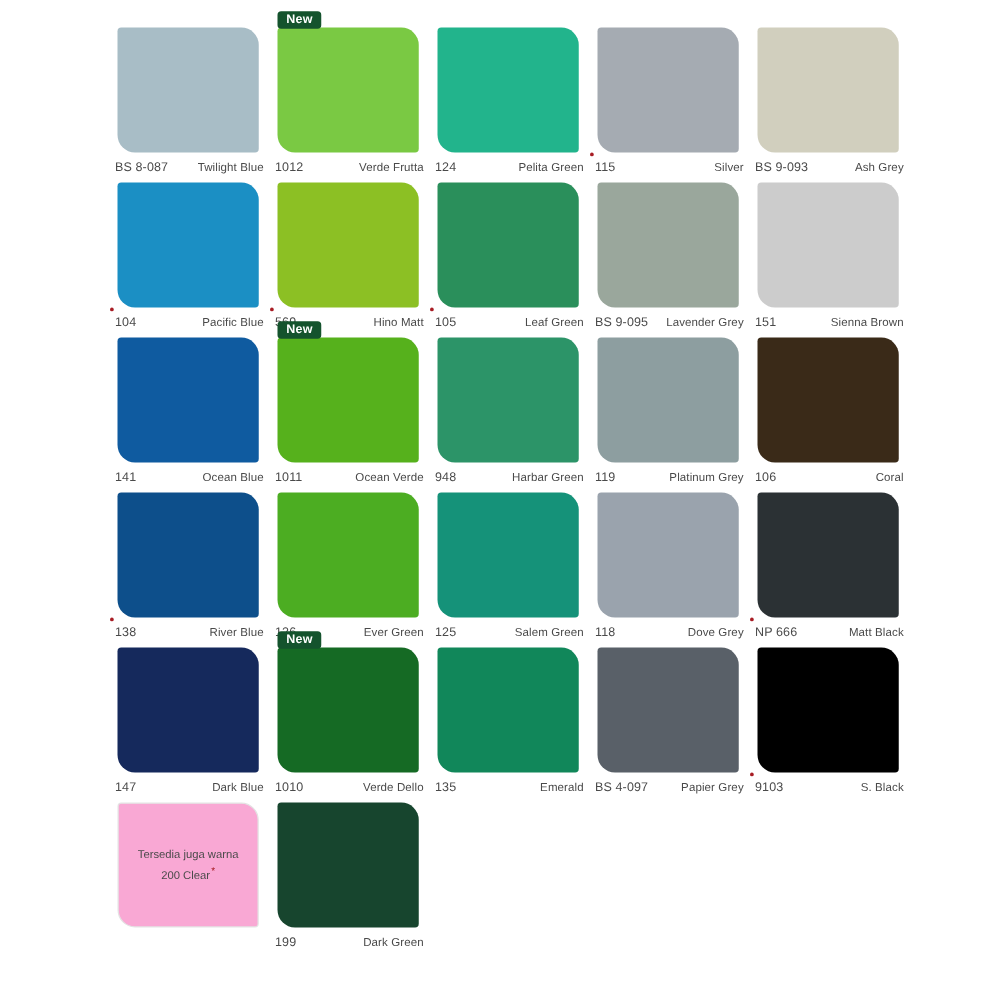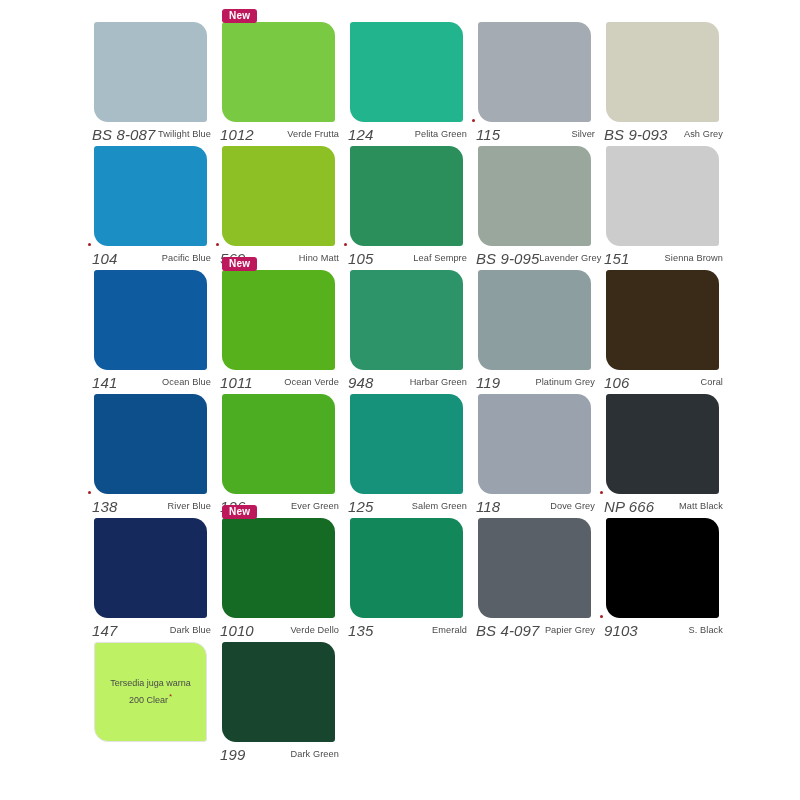--- a/index.html
+++ b/index.html
@@ -59,21 +59,21 @@
     height: 100px;
     border-radius: 3px 14px 3px 14px;
     background: #cccccc;
   }
 
   .badge-new {
     position: absolute;
     left: 0px;
     top: -13px;
     z-index: 4;
-    background: #be185d;
+    background: #14532d;
     color: #ffffff;
     font-size: 10px;
     font-weight: bold;
     line-height: 13px;
     padding: 0 7px 1px 7px;
     border-radius: 3px;
     letter-spacing: 0.2px;
     font-family: "Liberation Sans", sans-serif;
   }
 
@@ -82,27 +82,26 @@
     width: 125px;
     height: 20px;
     display: flex;
     align-items: center;
     justify-content: space-between;
     padding-top: 4px;
     box-sizing: border-box;
   }
 
   .code {
-    font-size: 15px;
+    font-size: 10px;
     color: #4a4a4a;
     white-space: nowrap;
     position: relative;
     padding-left: 4px;
     letter-spacing: 0.1px;
-    font-style: italic;
   }
 
   .dot {
     position: absolute;
     left: 0px;
     top: -7px;
     width: 3.4px;
     height: 3.4px;
     border-radius: 50%;
     background: #a81d24;
@@ -118,21 +117,21 @@
   }
 
   
   .clear-box {
     position: relative;
     width: 113px;
     height: 100px;
     margin-left: 6px;
     border: 1px solid #e3e3e3;
     border-radius: 3px 14px 3px 14px;
-    background: #bef264;
+    background: #f9a8d4;
     display: flex;
     align-items: center;
     justify-content: center;
     box-sizing: border-box;
   }
 
   .clear-text {
     font-size: 9px;
     line-height: 13px;
     color: #4a4a4a;
@@ -220,21 +219,21 @@
           <div class="code"><span class="dot"></span>569</div>
           <div class="name">Hino Matt</div>
         </div>
       </div>
       <div class="cell">
         <div class="swatch-wrap">
           <div class="swatch" style="background: rgb(42, 143, 91);"></div>
         </div>
         <div class="labels">
           <div class="code"><span class="dot"></span>105</div>
-          <div class="name">Leaf Sempre</div>
+          <div class="name">Leaf Green</div>
         </div>
       </div>
       <div class="cell">
         <div class="swatch-wrap">
           <div class="swatch" style="background: rgb(154, 167, 156);"></div>
         </div>
         <div class="labels">
           <div class="code">BS 9-095</div>
           <div class="name">Lavender Grey</div>
         </div>

